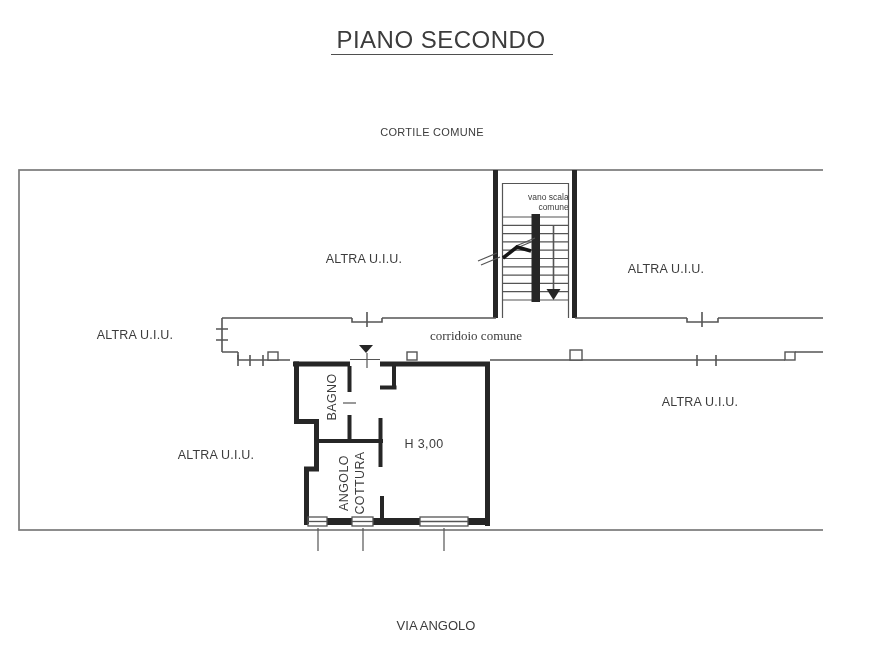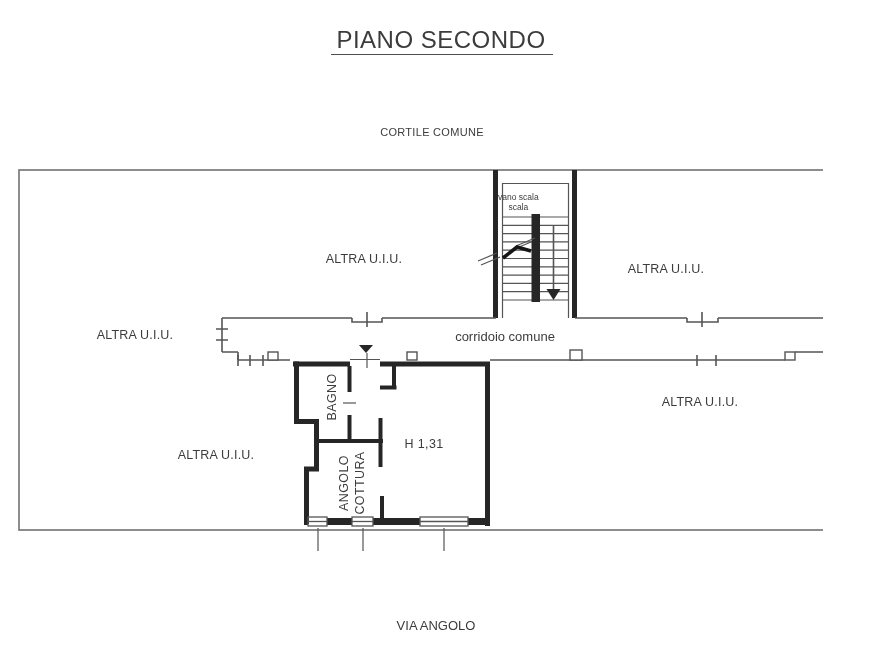--- a/index.html
+++ b/index.html
@@ -39,22 +39,22 @@
   .t-area{font-size:12.5px;letter-spacing:0.2px;}
   .t-corr{font-size:13px;}
   .t-small{font-size:8.5px;line-height:9.5px;}
   .t-room{font-size:12.5px;letter-spacing:0.4px;}
   .two-line{text-align:center;line-height:15.5px;}
   #title-underline{
     position:absolute;left:331px;top:54px;width:222px;height:0;
     border-top:1.8px solid #4f4f4f;
   }
   #vano-scala-label{
-    position:absolute;left:498px;top:193px;color:var(--text);
-    font-family:"Liberation Sans", sans-serif;text-align:center;
+    position:absolute;left:528px;top:193px;color:var(--text);
+    font-family:"Liberation Sans", sans-serif;text-align:right;
   }
 </style>
 </head>
 <body>
 
 <div id="canvas">
 
   <svg width="893" height="670" viewBox="0 0 893 670">
 
     <rect x="19" y="170" width="870" height="360" class="outerline"></rect>
@@ -123,30 +123,30 @@
 
   <div class="lbl t-cap" style="left:432px;top:132px;">CORTILE COMUNE</div>
 
   <div class="lbl t-area" style="left:364px;top:259px;">ALTRA U.I.U.</div>
   <div class="lbl t-area" style="left:666px;top:269px;">ALTRA U.I.U.</div>
   <div class="lbl t-area" style="left:135px;top:335px;">ALTRA U.I.U.</div>
   <div class="lbl t-area rot" style="left:881px;top:330px;">ALTRA U.I.U.</div>
   <div class="lbl t-area" style="left:700px;top:402px;">ALTRA U.I.U.</div>
   <div class="lbl t-area" style="left:216px;top:455px;">ALTRA U.I.U.</div>
 
-  <div class="lbl t-corr" style="left:505px;top:336px;">corridoio comune</div>
+  <div class="lbl t-corr" style="left:476px;top:336px;font-family:Liberation Serif, serif;">corridoio comune</div>
 
   <div id="vano-scala-label" class="t-small">
     <span>vano scala</span><br>
-    <span>scala</span>
+    <span>comune</span>
   </div>
 
   <div class="lbl t-room rot" style="left:332px;top:397px;">BAGNO</div>
 
   <div class="lbl t-room rot two-line" style="left:352px;top:483px;">
     <span>ANGOLO</span><br>
     <span>COTTURA</span>
   </div>
 
-  <div class="lbl t-room" style="left:424px;top:444px;">H 1,31</div>
+  <div class="lbl t-room" style="left:424px;top:444px;">H 3,00</div>
 
   <div class="lbl t-corr" style="left:436px;top:625px;">VIA ANGOLO</div>
 </div>
 
 </body></html>

